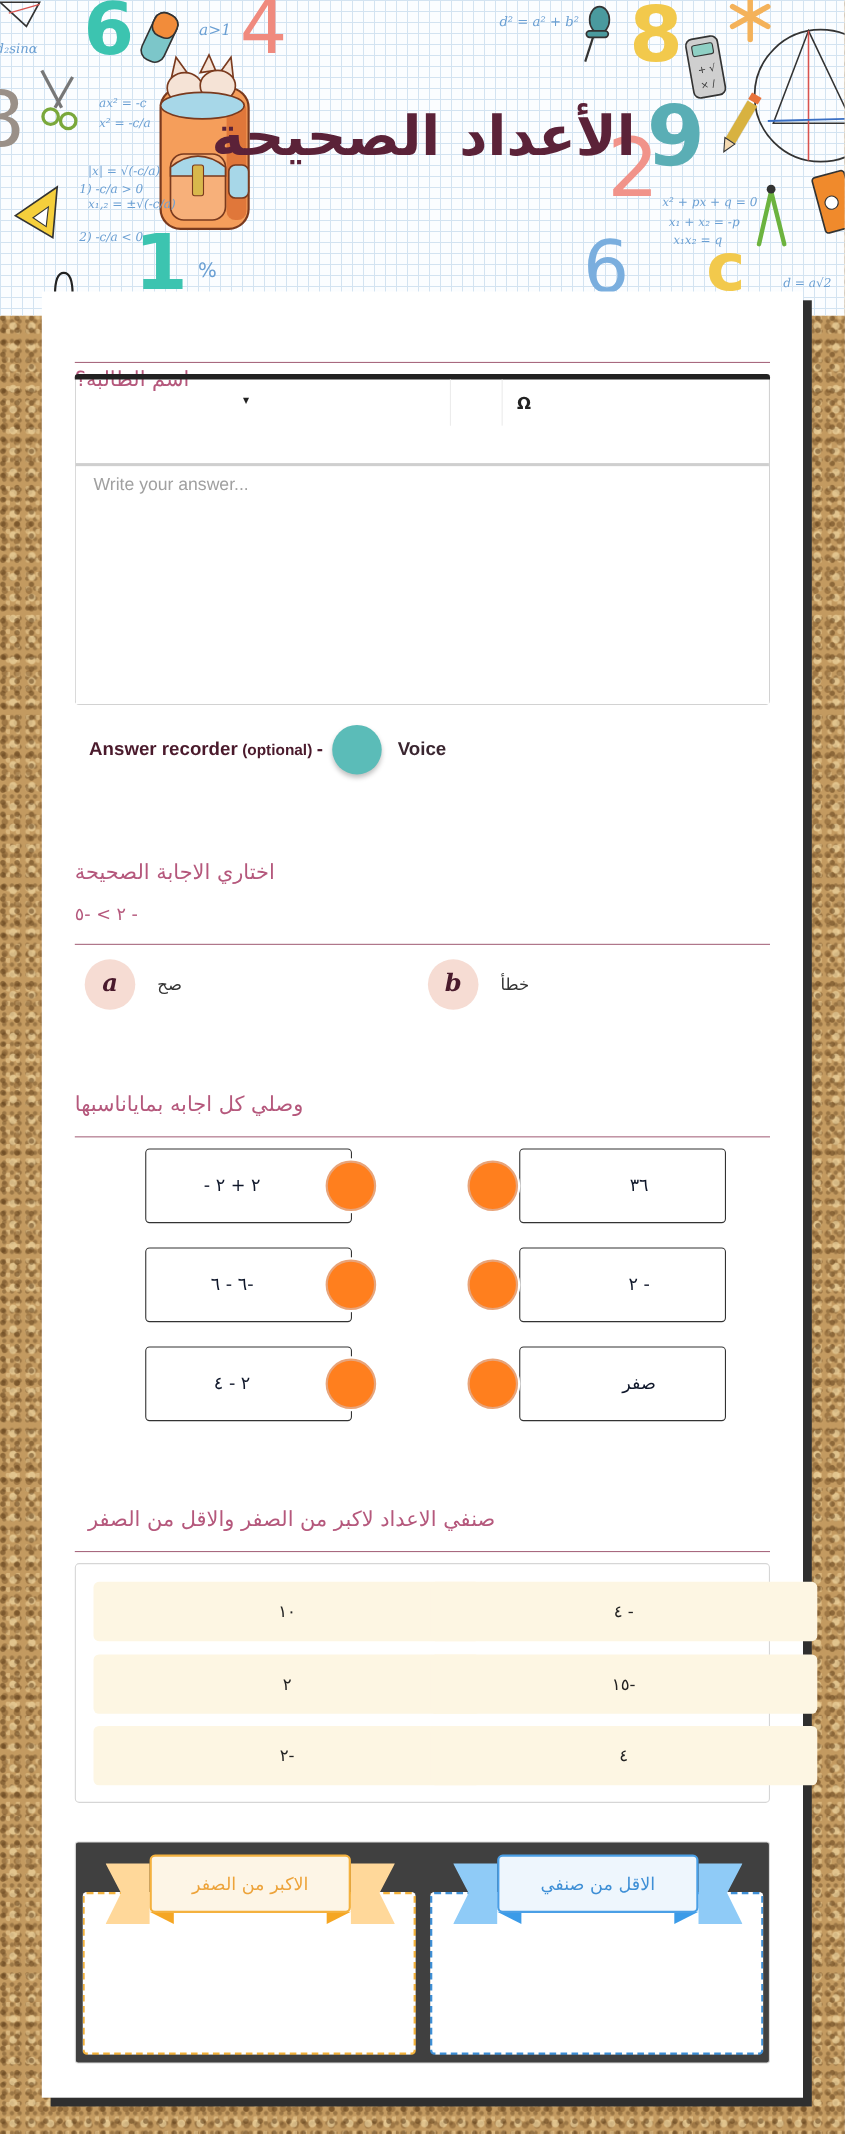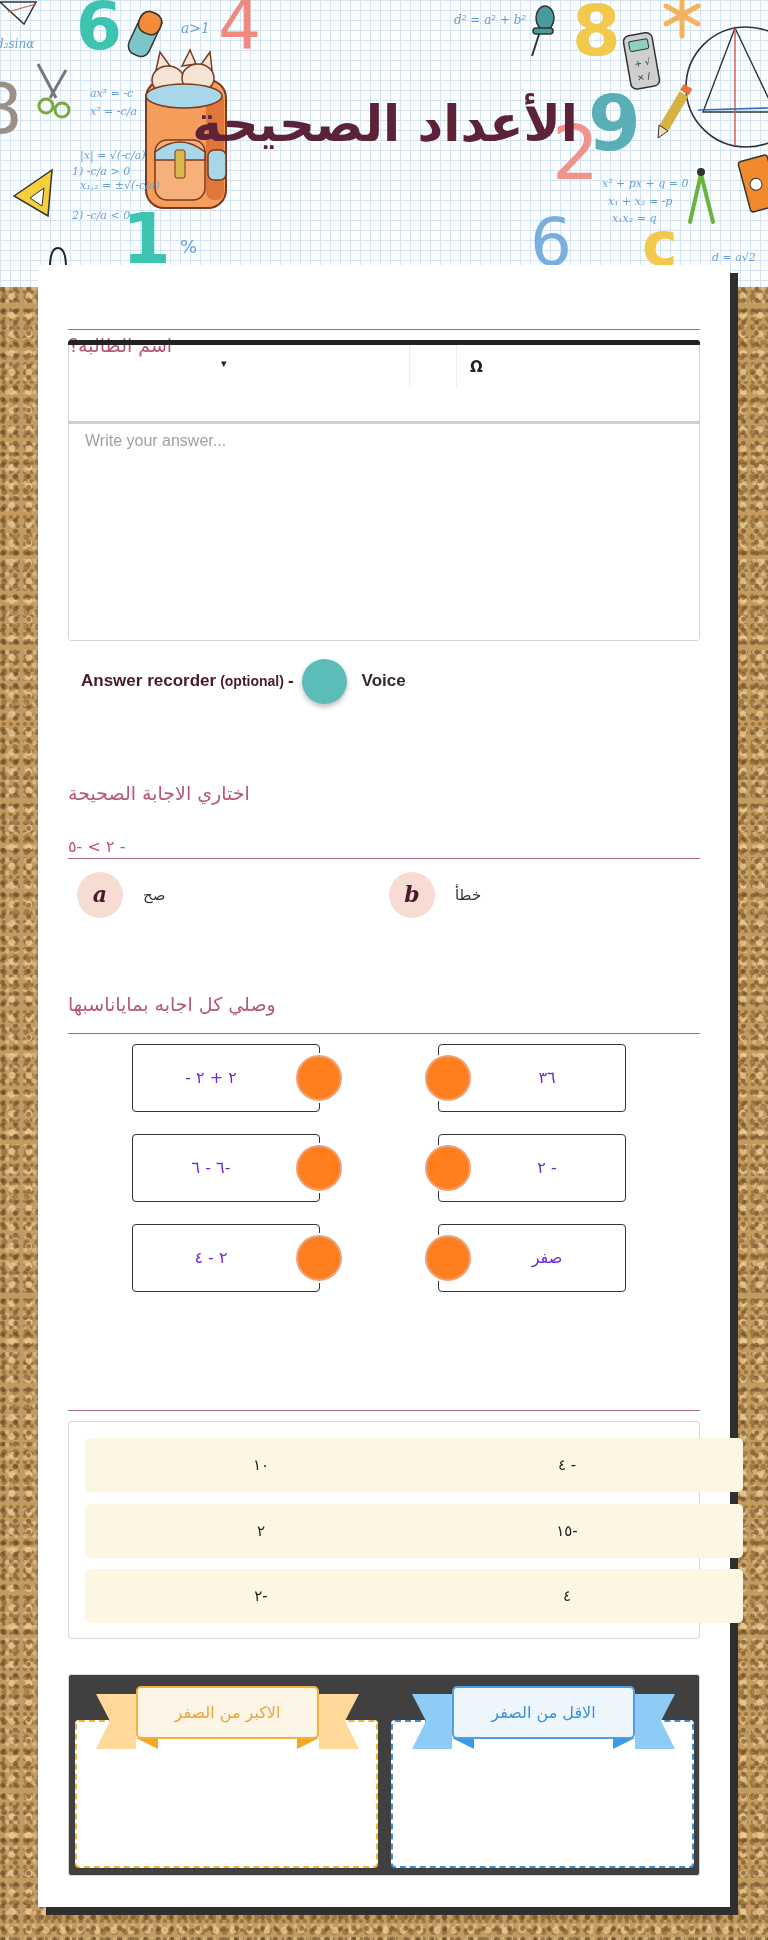--- a/index.html
+++ b/index.html
@@ -62,30 +62,30 @@
 
   
   .recorder { position: absolute; left: 30px; top: 394px; height: 44px; display: flex; align-items: center; font-family: "Liberation Sans", sans-serif; margin-left: 13px; }
   .recorder .lbl { font-weight: bold; font-size: 17px; color: #4a1a2c; }
   .recorder .opt { font-weight: bold; font-size: 14px; color: #4a1a2c; margin-left: 4px; }
   .recorder .sep { font-weight: bold; font-size: 17px; color: #4a1a2c; margin-left: 4px; }
   .recorder .mic { width: 45px; height: 45px; border-radius: 50%; background: #5bbcb8; margin-left: 8px; box-shadow: 0 3px 5px rgba(0,0,0,.25); cursor: pointer; }
   .recorder .voice { font-weight: bold; font-size: 17px; color: #3a2630; margin-left: 15px; }
 
   
-  .statement { position: absolute; left: 30px; top: 555px; font-size: 16px; line-height: 22px; color: #b5587c; margin-top: 16px; }
+  .statement { position: absolute; left: 30px; top: 555px; font-size: 16px; line-height: 22px; color: #b5587c; }
   .opt-circle { position: absolute; top: 607px; width: 46px; height: 46px; border-radius: 50%; background: #f6dcd3;
     text-align: center; line-height: 44px; font-family: "DejaVu Serif", serif; font-style: italic; font-weight: bold; font-size: 22px; color: #4a1a2c; cursor: pointer; }
   .opt-text { position: absolute; top: 620px; font-size: 15px; line-height: 20px; color: #333; direction: rtl; cursor: pointer; }
 
   
   .m-box { position: absolute; width: 188px; height: 68px; box-sizing: border-box; border: 1.5px solid #333; border-radius: 4px;
-    text-align: center; line-height: 65px; font-size: 16px; color: #6d28d9; background: #fff; cursor: pointer; }
+    text-align: center; line-height: 65px; font-size: 16px; color: #0f172a; background: #fff; cursor: pointer; }
   .m-box.left { left: 94px; padding-right: 30px; }
-  .m-box.right { left: 400px; padding-left: 30px; text-align: center; }
+  .m-box.right { left: 434px; padding-left: 30px; text-align: center; }
   .m-dot { position: absolute; width: 42px; height: 42px; border-radius: 50%; background: #ff7f1e;
     border: 2px solid #e8a47a; box-shadow: 0 0 0 2px #fff; cursor: pointer; }
 
   
   .sort-box { position: absolute; left: 30px; top: 1156px; width: 632px; height: 218px; box-sizing: border-box; border: 1px solid #d6d6d6; border-radius: 4px; }
   .s-item { position: absolute; width: 352px; height: 54px; border-radius: 5px; background: #fdf6e3;
     text-align: center; line-height: 54px; font-size: 15px; color: #222; cursor: grab; }
   .bucket-wrap { position: absolute; left: 30px; top: 1409px; width: 632px; height: 202px; box-sizing: border-box;
     background: #404040; border: 1px solid #dadada; border-radius: 3px; }
   .bucket { position: absolute; top: 45px; width: 303px; height: 148px; box-sizing: border-box; border-radius: 4px; background: #fff; }
@@ -262,20 +262,21 @@
   <div class="m-box right num" style="top:869px;">٢ -</div>
   <div class="m-box right" style="top:959px;">صفر</div>
 
   <div class="m-dot" style="left:258px;top:790px;"></div>
   <div class="m-dot" style="left:258px;top:880px;"></div>
   <div class="m-dot" style="left:258px;top:970px;"></div>
   <div class="m-dot" style="left:387px;top:790px;"></div>
   <div class="m-dot" style="left:387px;top:880px;"></div>
   <div class="m-dot" style="left:387px;top:970px;"></div>
 
+  <div class="q-title" style="top:1104px;left:42px;">صنفي الاعداد لاكبر من الصفر والاقل من الصفر</div>
   <div class="rule" style="top:1145px;"></div>
 
   <div class="sort-box">
     <div class="s-item num" style="left:16px;top:16px;">١٠</div>
     <div class="s-item num" style="left:322px;top:16px;">٤ -</div>
     <div class="s-item num" style="left:16px;top:82px;">٢</div>
     <div class="s-item num" style="left:322px;top:82px;">١٥-</div>
     <div class="s-item num" style="left:16px;top:147px;">٢-</div>
     <div class="s-item num" style="left:322px;top:147px;">٤</div>
   </div>
@@ -294,16 +295,16 @@
       <div class="rlabel">الاكبر من الصفر</div>
     </div>
 
     <div class="ribbon blue" style="left:343px;">
       <svg width="263" height="64" viewBox="0 0 263 64">
         <polygon points="0,8 40,8 40,63 0,63 14,35" fill="#8fcbf7"></polygon>
         <polygon points="263,8 223,8 223,63 263,63 249,35" fill="#8fcbf7"></polygon>
         <polygon points="40,52 62,52 62,63" fill="#3b9be8"></polygon>
         <polygon points="223,52 201,52 201,63" fill="#3b9be8"></polygon>
       </svg>
-      <div class="rlabel">الاقل من الصفر</div>
+      <div class="rlabel">الاقل من صنفي</div>
     </div>
   </div>
 </div>
 
 </body></html>

